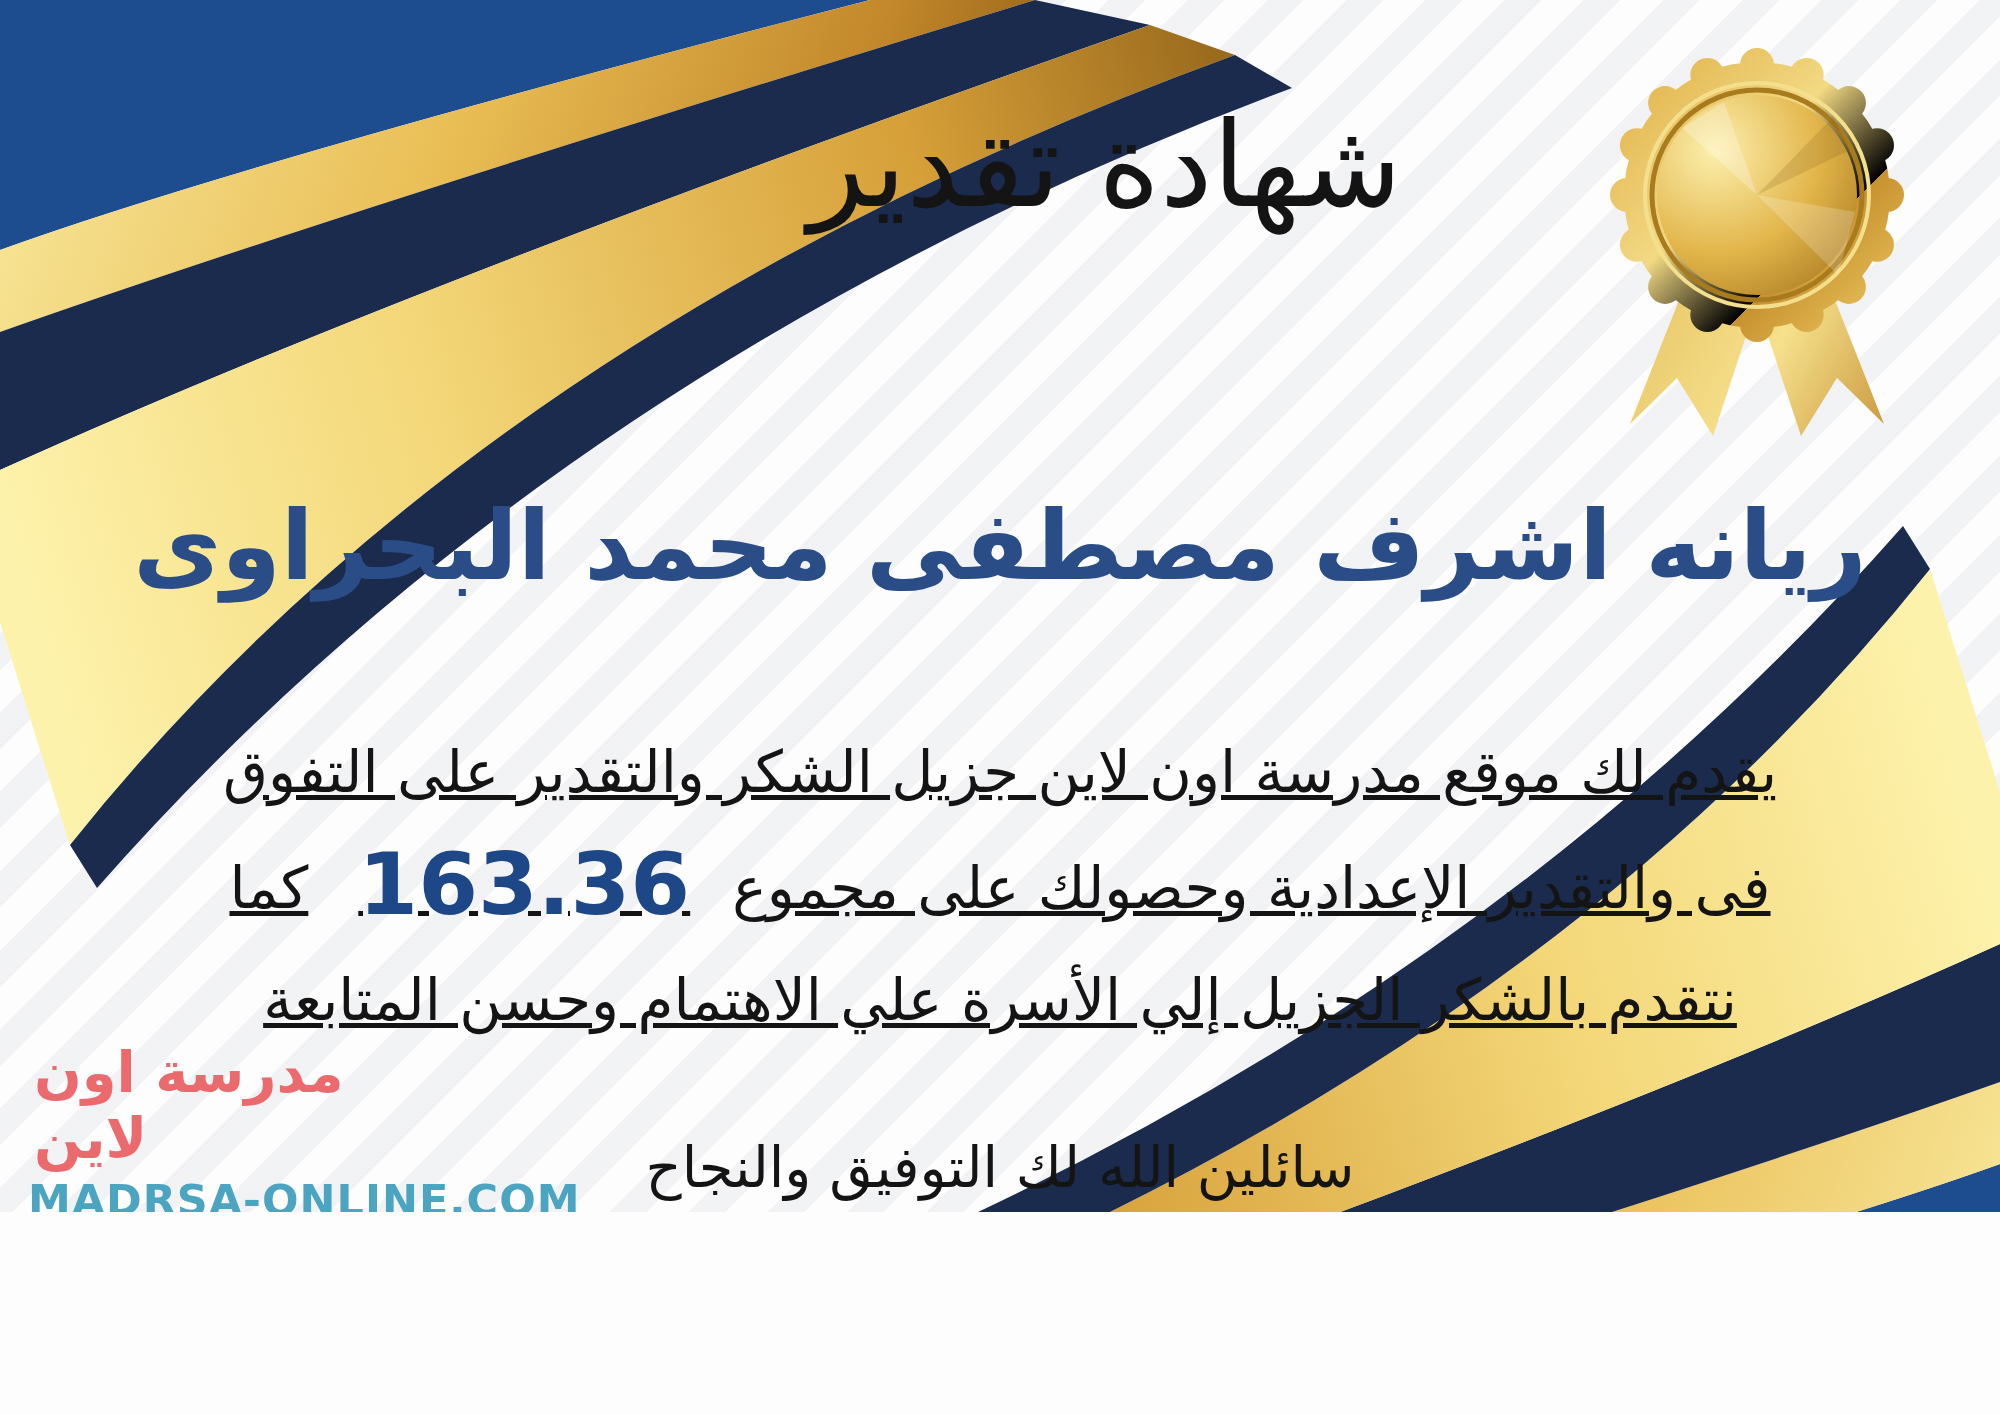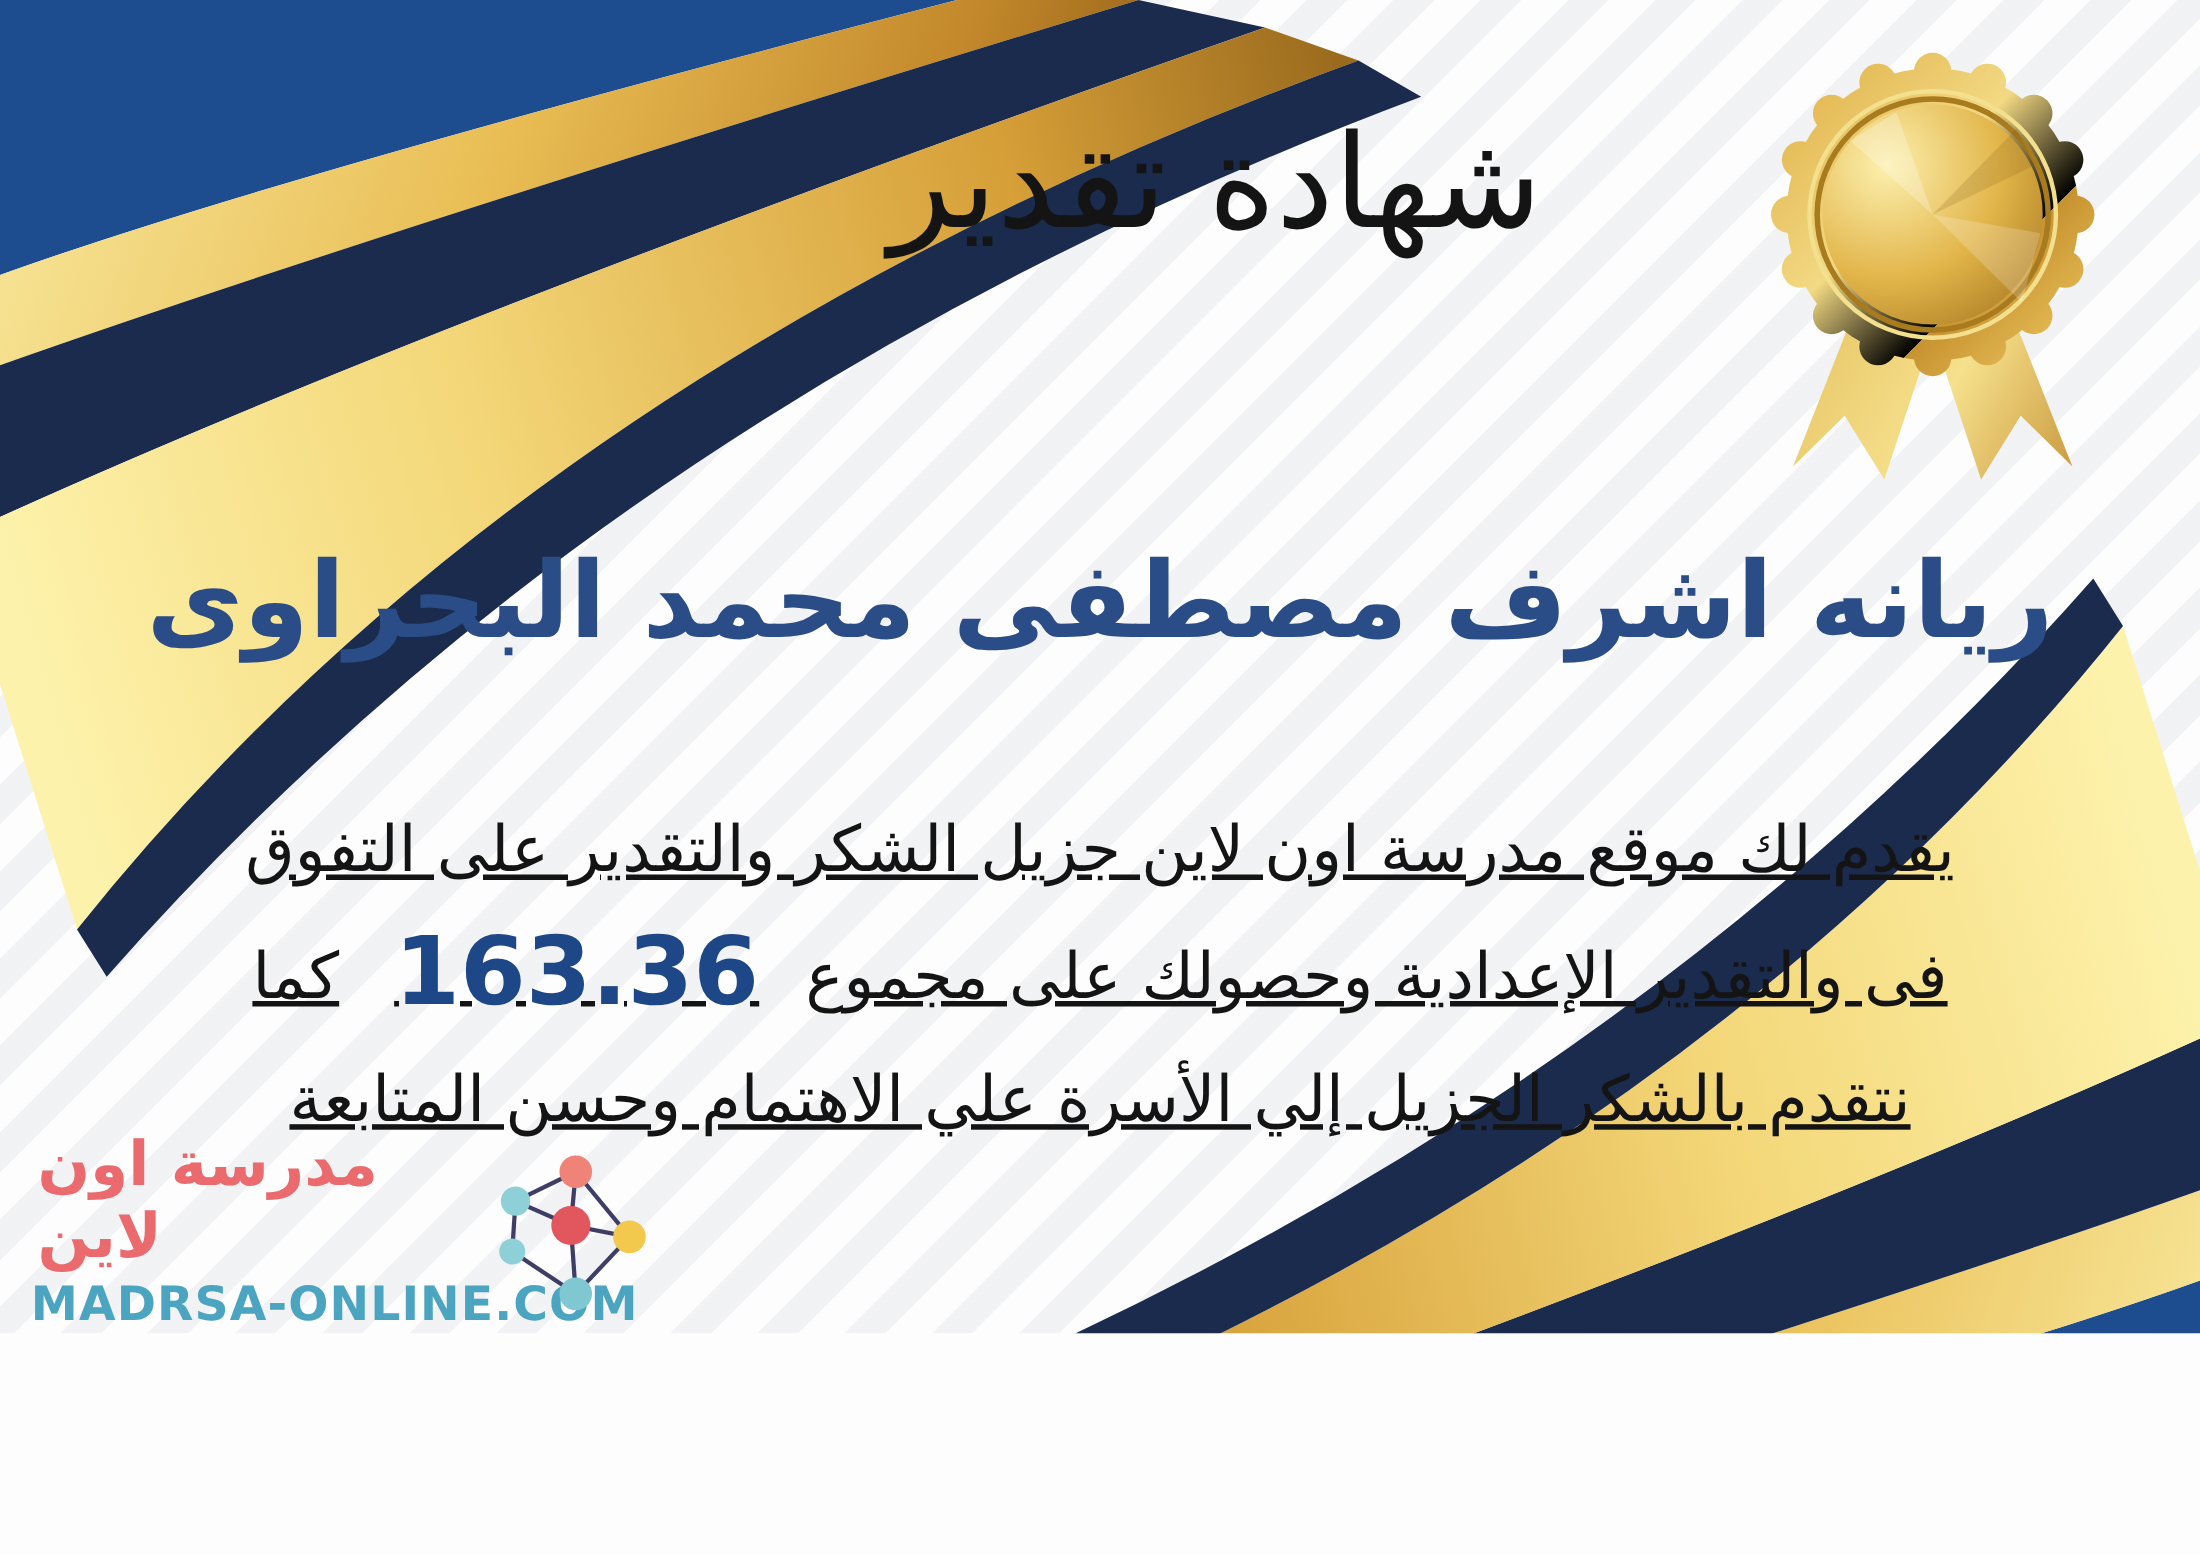--- a/index.html
+++ b/index.html
@@ -35,21 +35,21 @@
     font-size:86px;font-weight:bold;color:#1e4787;margin:0 42px;
     vertical-align:-6px;
   }
   .kama{margin-right:8px;}
   .closing{
     position:absolute;top:1118px;right:0;left:0;margin:0;
     font-size:56px;line-height:100px;color:#141414;
   }
   .logo{
     position:absolute;left:28px;bottom:12px;width:560px;height:160px;
-    display:flex;flex-direction:row;align-items:center;
+    display:flex;flex-direction:column;
   }
   .logo-text{width:412px;display:flex;flex-direction:column;align-items:stretch;}
   .logo-ar{
     direction:rtl;text-align:left;font-size:56px;font-weight:bold;color:#ea6a6d;
     line-height:66px;padding-left:6px;
   }
   .logo-en{
     font-size:43px;font-weight:bold;color:#4ba4c0;letter-spacing:1px;
     line-height:56px;white-space:nowrap;
   }
@@ -139,20 +139,21 @@
     <h1 class="title">شهادة تقدير</h1>
 
     <h2 class="student-name">ريانه اشرف مصطفى محمد البحراوى</h2>
 
     <p class="body-text">
       <span>يقدم لك موقع مدرسة اون لاين جزيل الشكر  والتقدير على التفوق</span><br>
       <span>فى والتقدير الإعدادية وحصولك على مجموع</span><span class="score">163.36</span><span class="kama">كما</span><br>
       <span>نتقدم  بالشكر الجزيل إلي الأسرة علي الاهتمام وحسن المتابعة</span>
     </p>
 
+    <p class="closing">سائلين الله لك التوفيق  والنجاح</p>
   </main>
 
   <footer class="logo">
     <div class="logo-text">
       <div class="logo-ar">مدرسة اون لاين</div>
       <div class="logo-en">MADRSA-ONLINE.COM</div>
     </div>
     <svg class="logo-icon" viewBox="0 0 100 100" aria-hidden="true">
       <g stroke="#3d3d66" stroke-width="2.6">
         <line x1="55" y1="13" x2="18" y2="31"></line>

